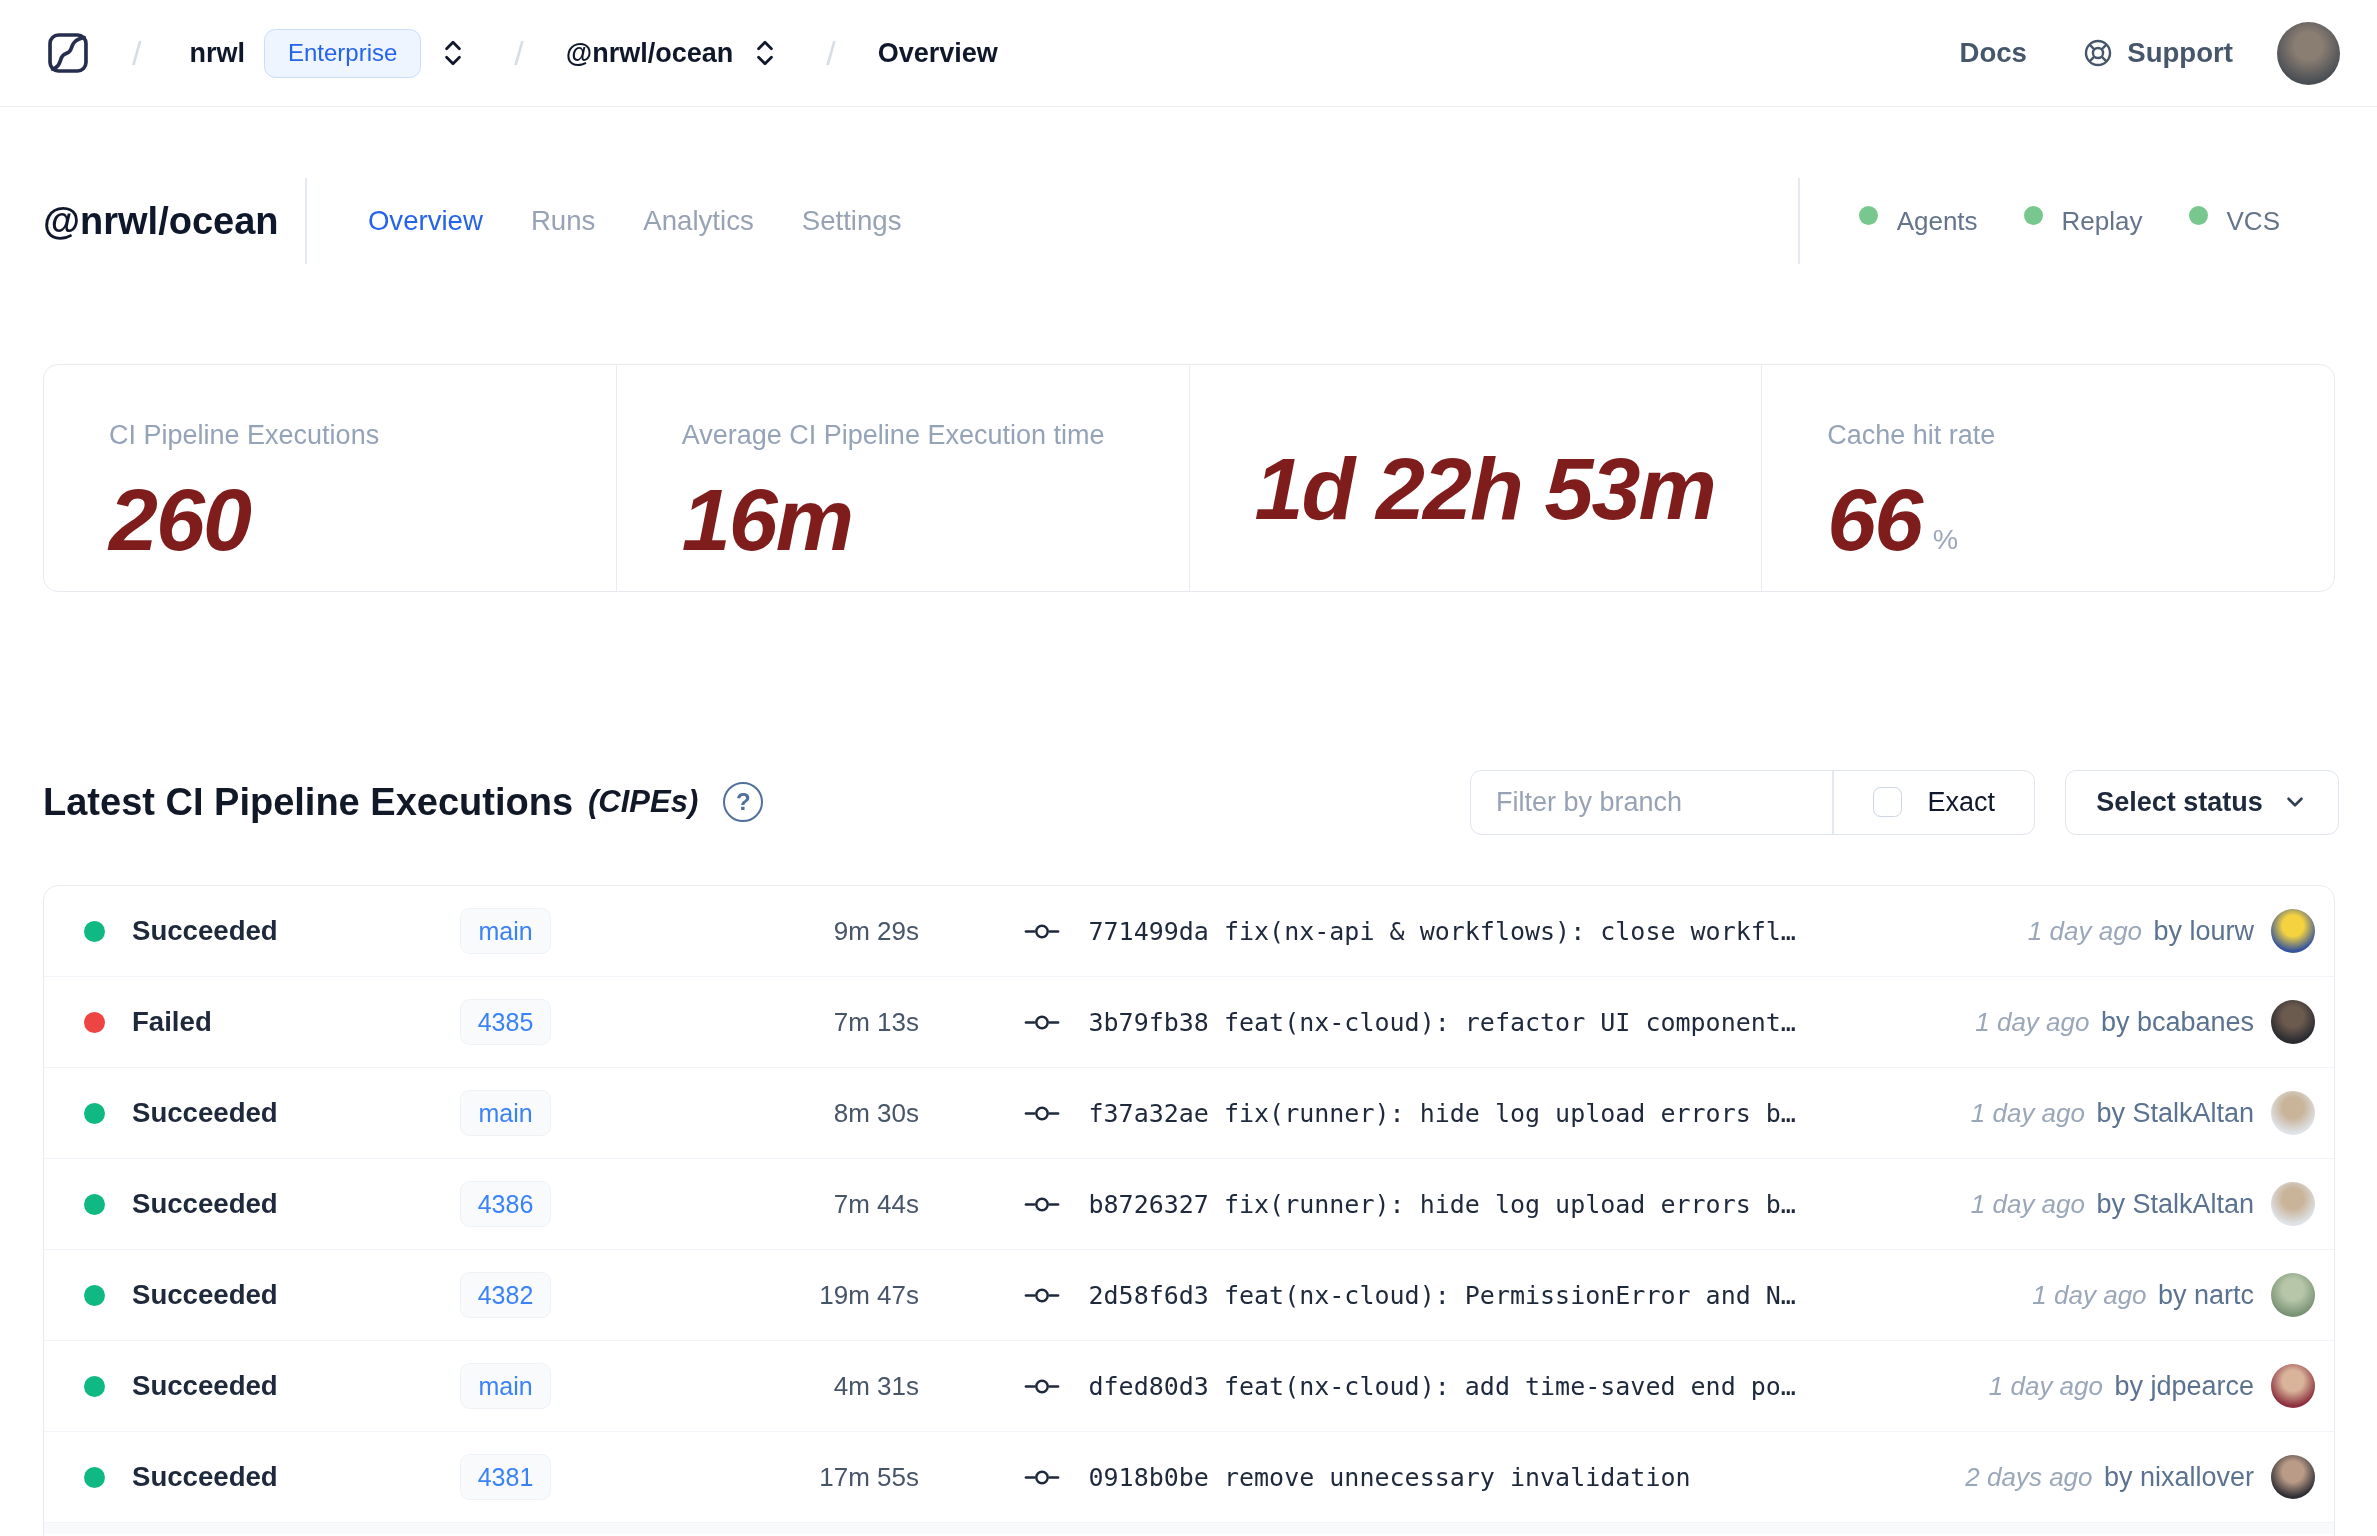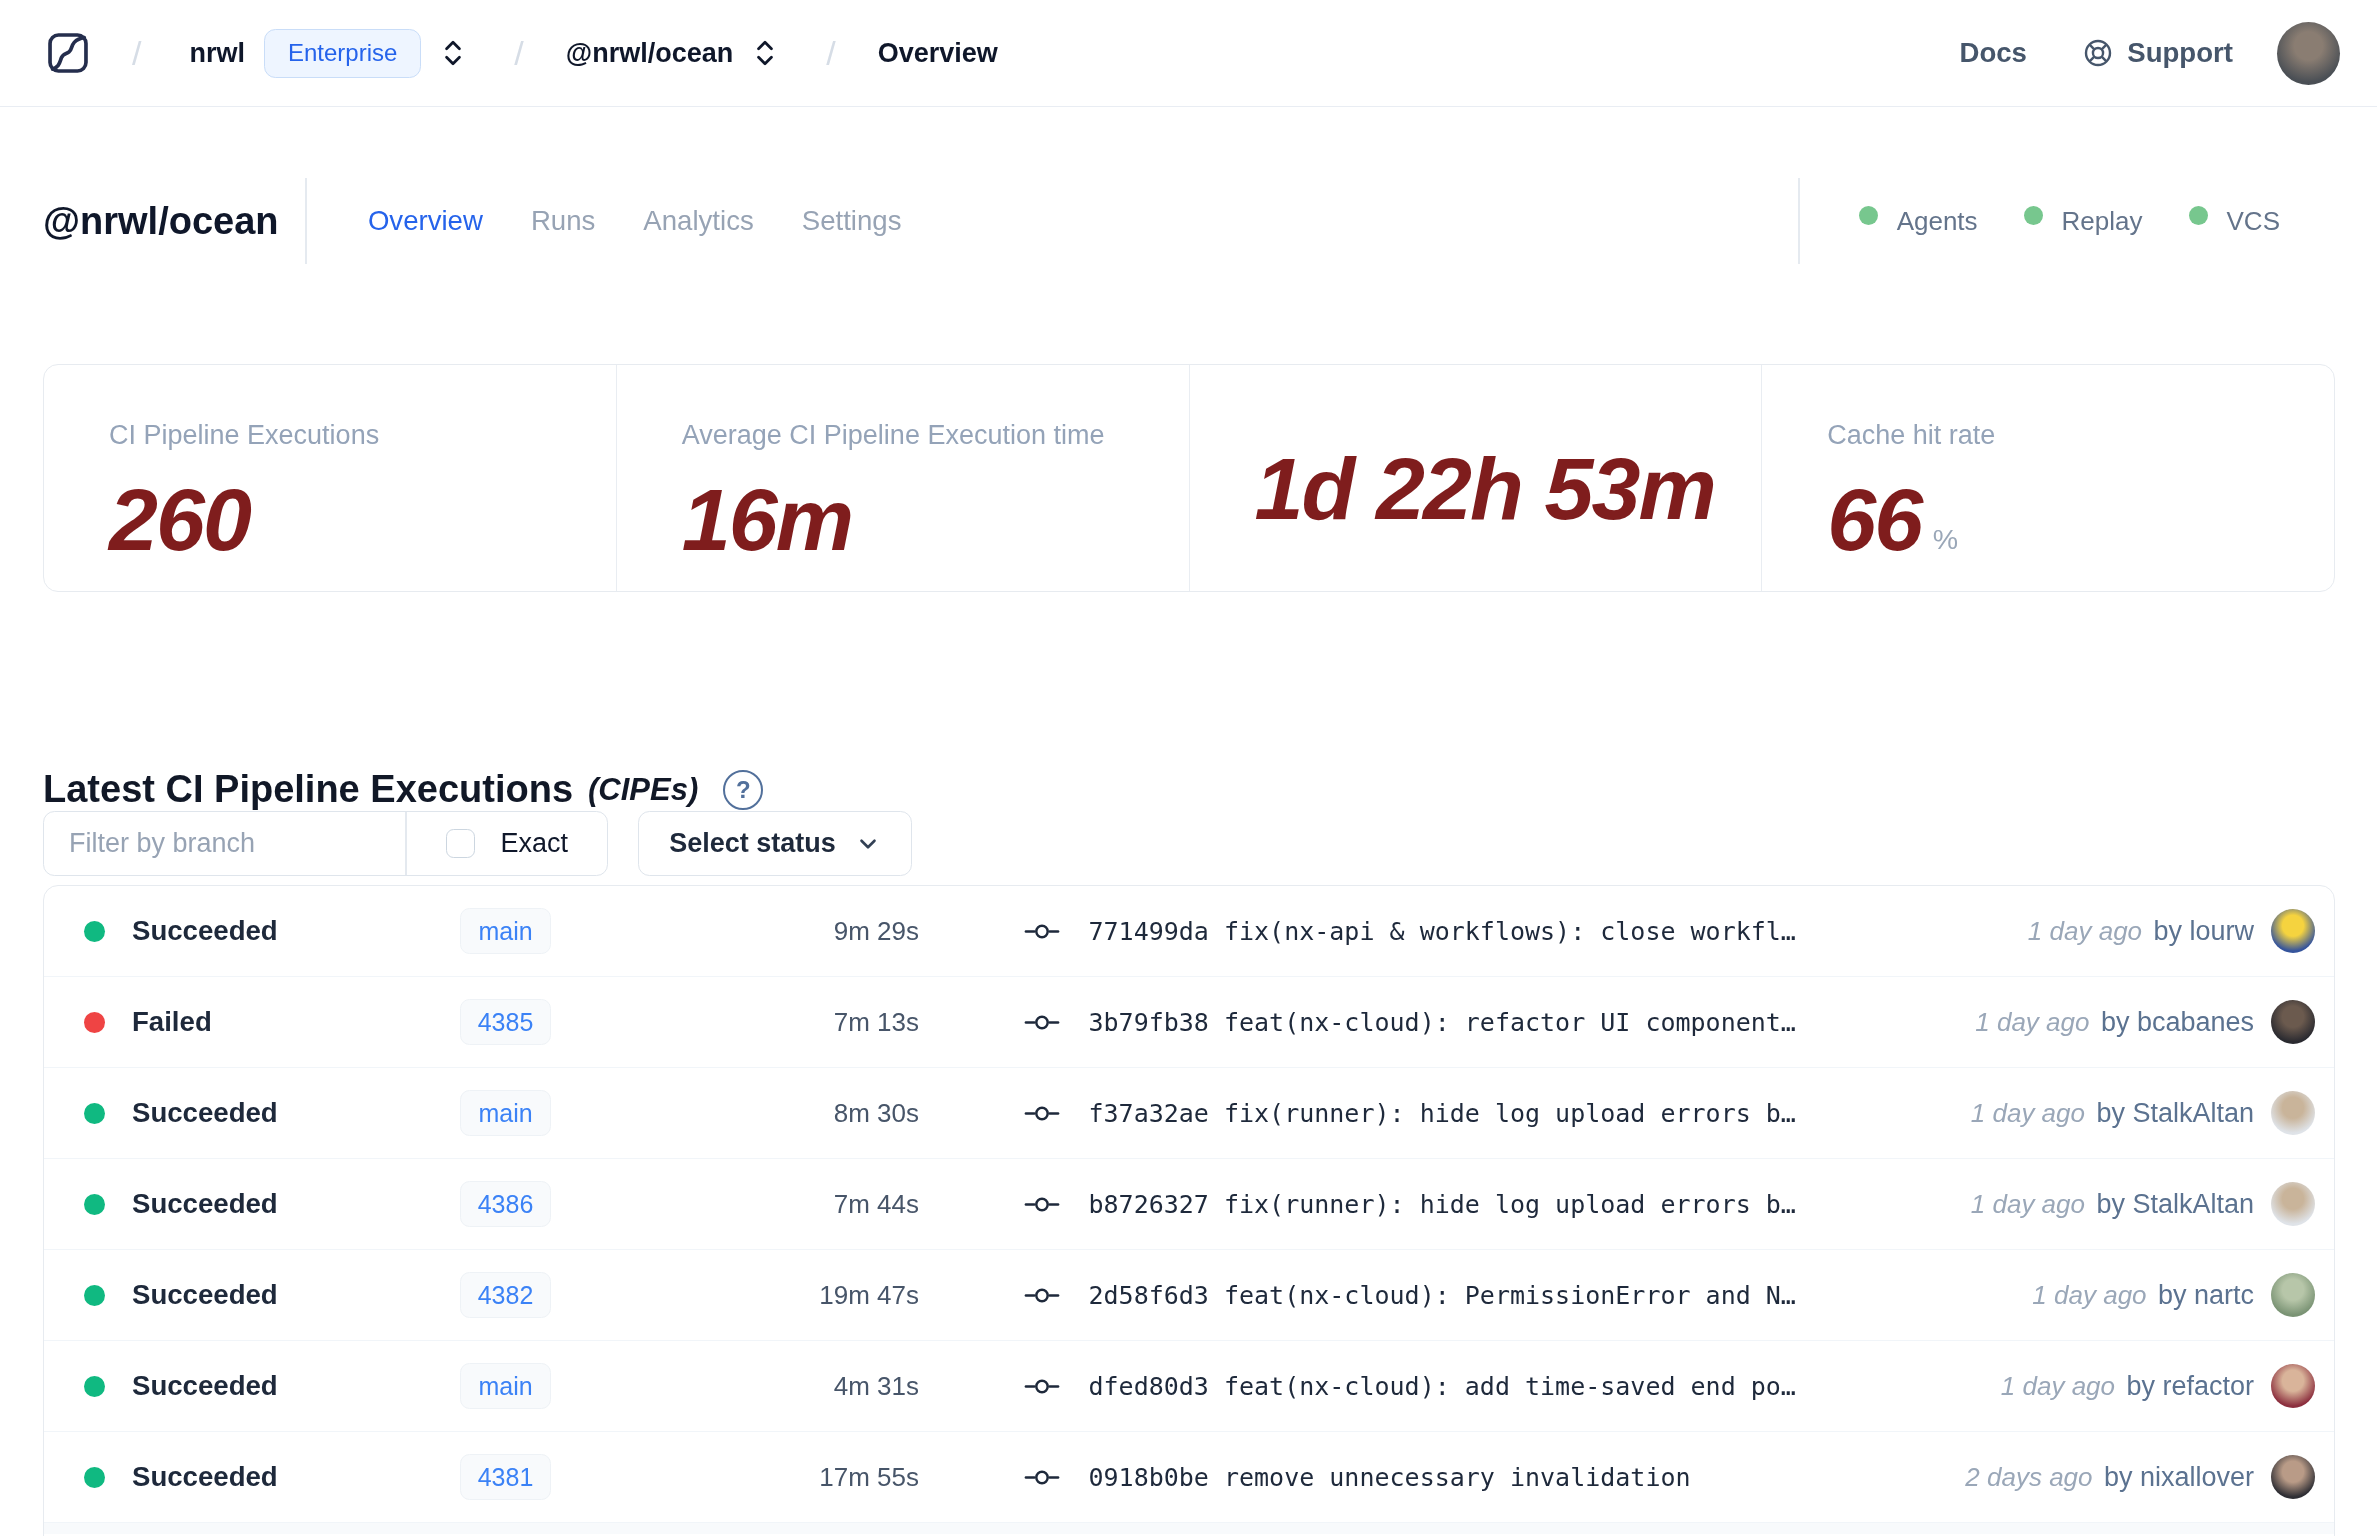--- a/index.html
+++ b/index.html
@@ -71,21 +71,21 @@
   .toggle-option{ font-size:26px; font-weight:600; color:#475569; padding:0 28.5px; cursor:pointer; }
   .toggle-selected{
     font-size:26px; font-weight:700; color:#fff; background:#2563eb;
     height:46px; display:flex; align-items:center; padding:0 27px;
     border-radius:950px; cursor:pointer;
   }
 
   
   .section-header{
     position:absolute; top:768px; left:43px; right:39px; height:68px;
-    display:flex; align-items:flex-start; justify-content:space-between;flex-direction:column;
+    display:flex; align-items:center; justify-content:space-between;
   }
   .heading-group{ display:flex; align-items:center; }
   .section-title{ font-size:38px; font-weight:700; color:#111827; }
   .section-title-suffix{ font-size:31px; font-weight:600; font-style:italic; color:#111827; margin-left:15px; }
   .help-icon{
     width:40px; height:40px; border:2.9px solid #52709b; border-radius:50%;
     display:flex; align-items:center; justify-content:center;
     font-size:24px; font-weight:700; color:#52709b; margin-left:25px; cursor:pointer;
   }
   .filter-group{ display:flex; align-items:center; gap:30px; }
@@ -392,21 +392,21 @@
     <div class="cell-commit">
       <svg width="36" height="23" viewBox="0 0 38 24" fill="none" stroke="#1e293b" stroke-width="2.6" stroke-linecap="round">
         <line x1="2" y1="12" x2="11" y2="12"></line>
             <circle cx="19" cy="12" r="6"></circle>
             <line x1="27" y1="12" x2="36" y2="12"></line>
       </svg>
       <span class="commit-text">dfed80d3 feat(nx-cloud): add time-saved end po…</span>
     </div>
     <div class="cell-meta">
       <span class="time-ago">1 day ago</span>
-      <span class="author">by refactor</span>
+      <span class="author">by jdpearce</span>
       <span class="row-avatar" style="background: radial-gradient(circle at 50% 38%, rgb(217, 180, 154) 0px, rgb(217, 180, 154) 30%, rgb(140, 47, 62) 72%);"></span>
     </div>
   </div>
       <div class="row">
     <div class="cell-status">
       <span class="status-dot" style="background: rgb(16, 185, 129);"></span>
       <span class="status-label">Succeeded</span>
     </div>
     <div class="cell-branch">
       <span class="branch-badge">4381</span>

